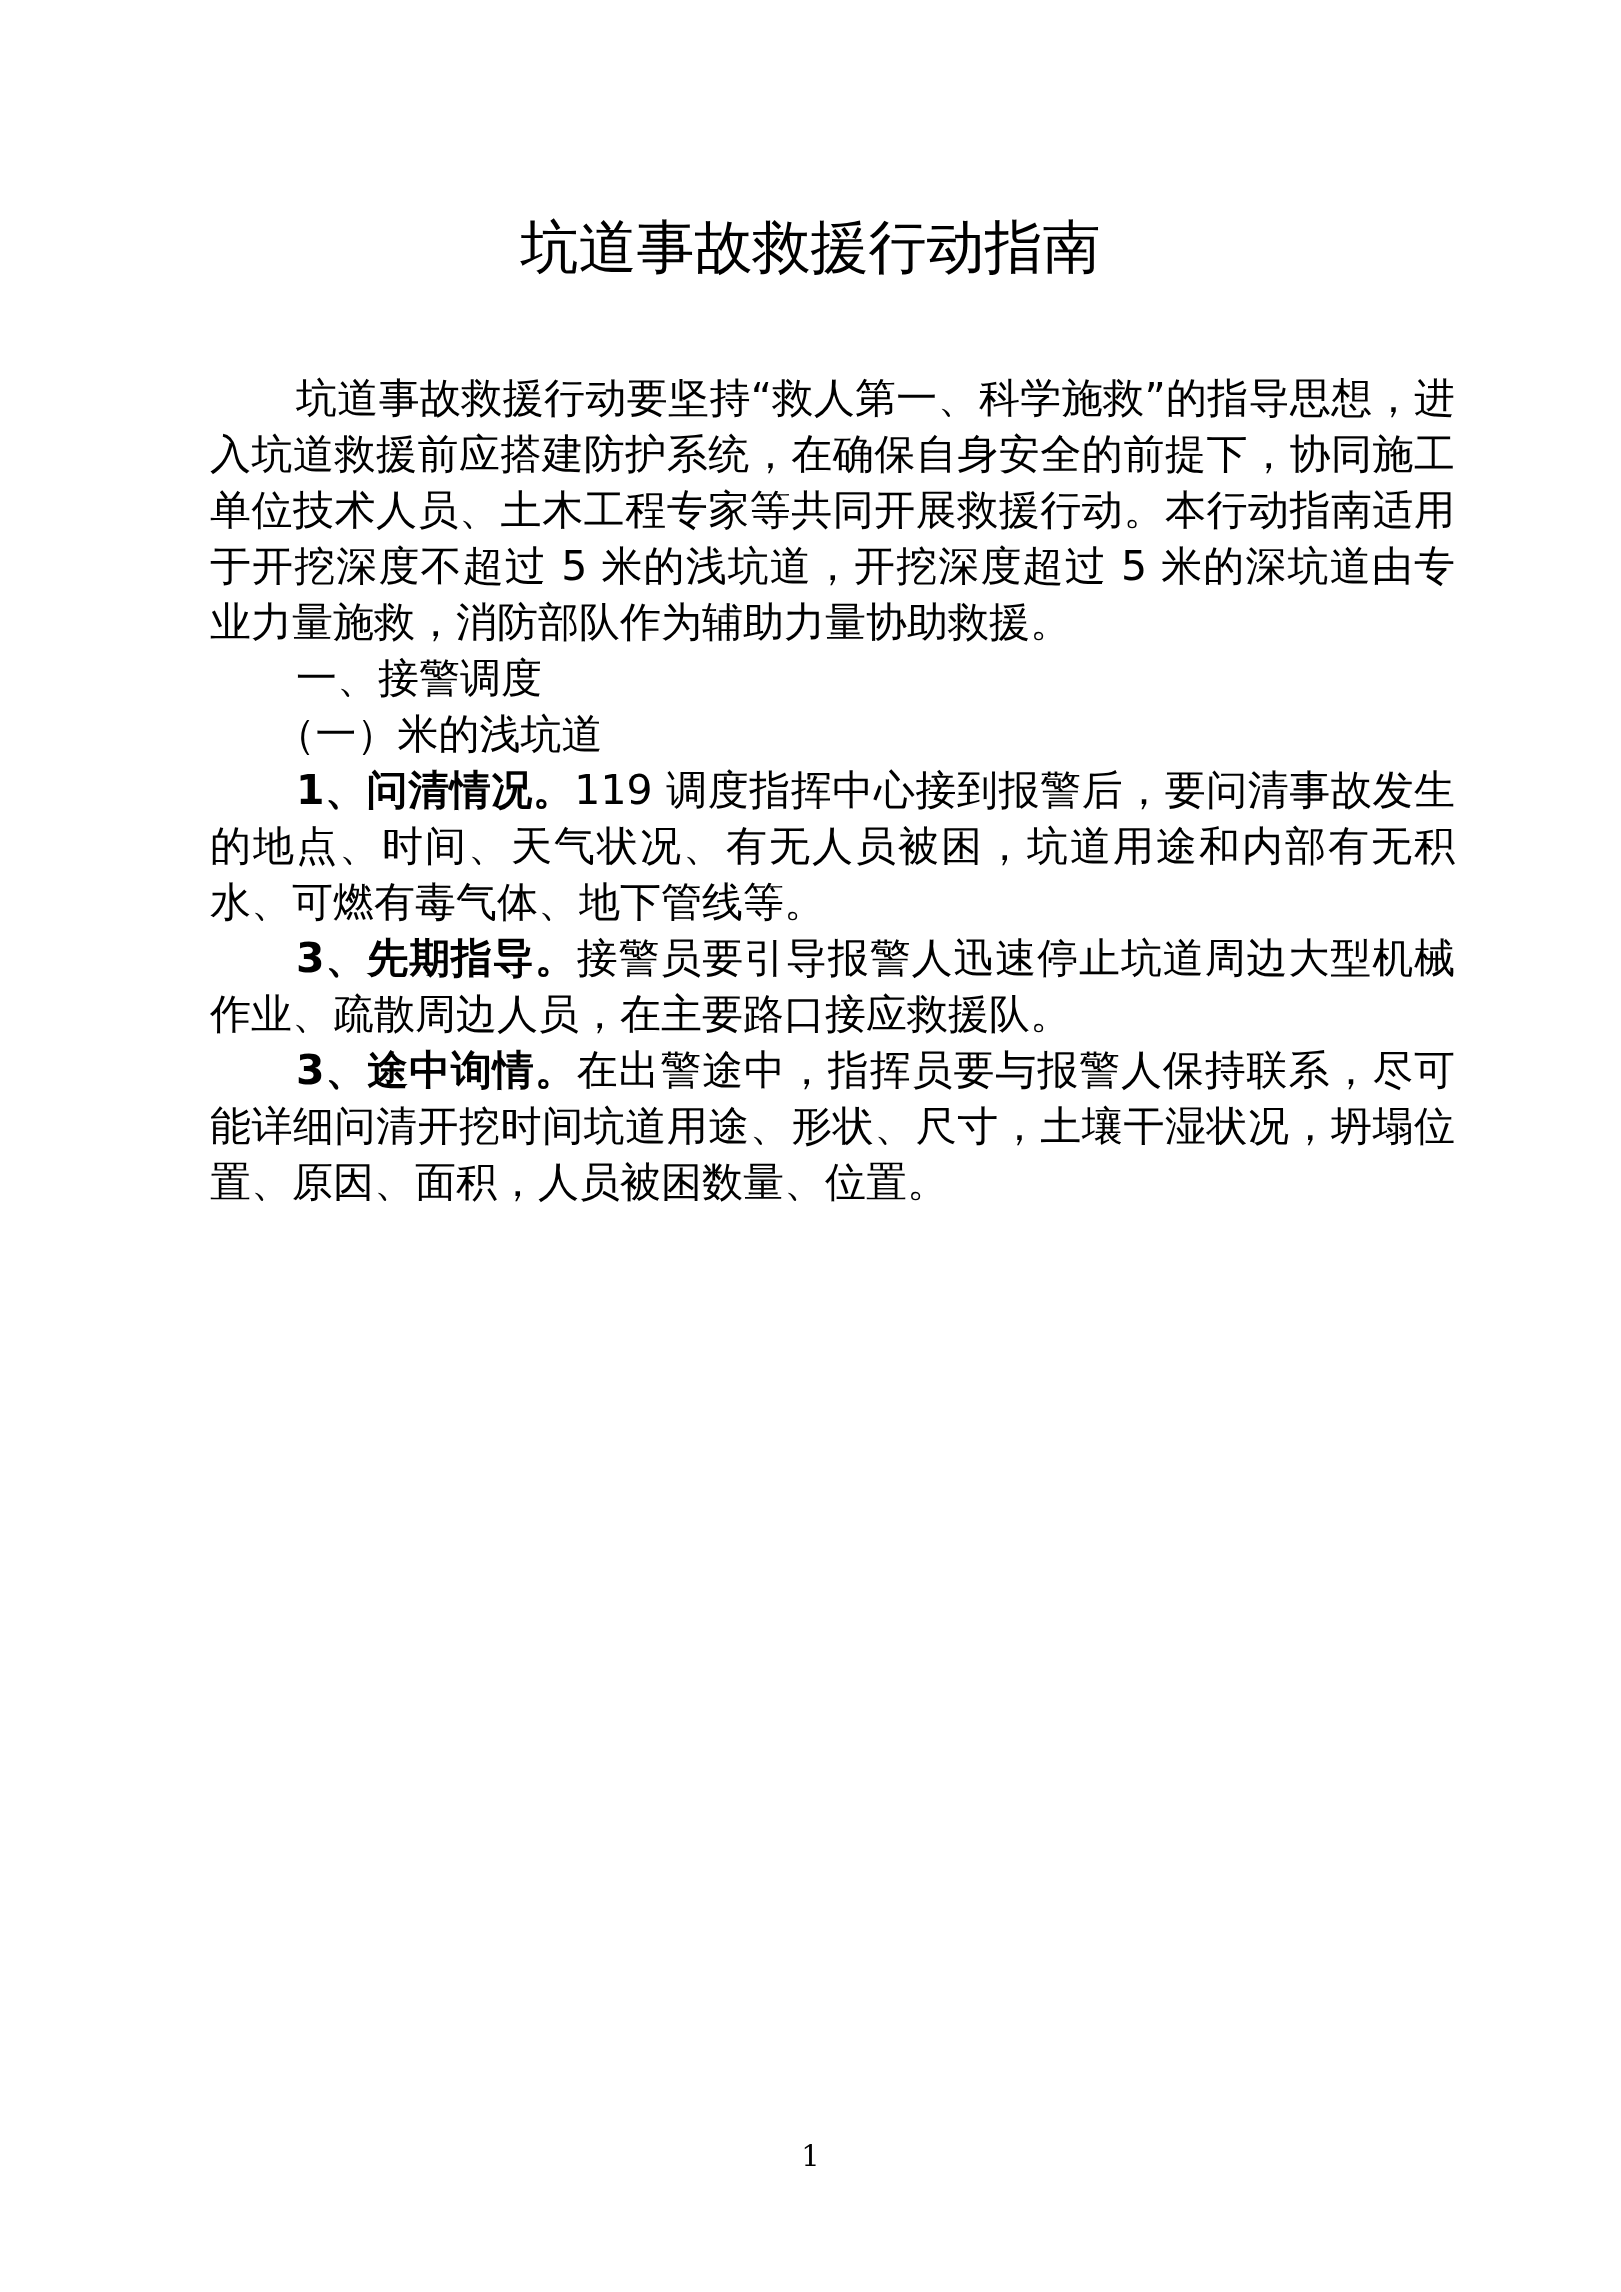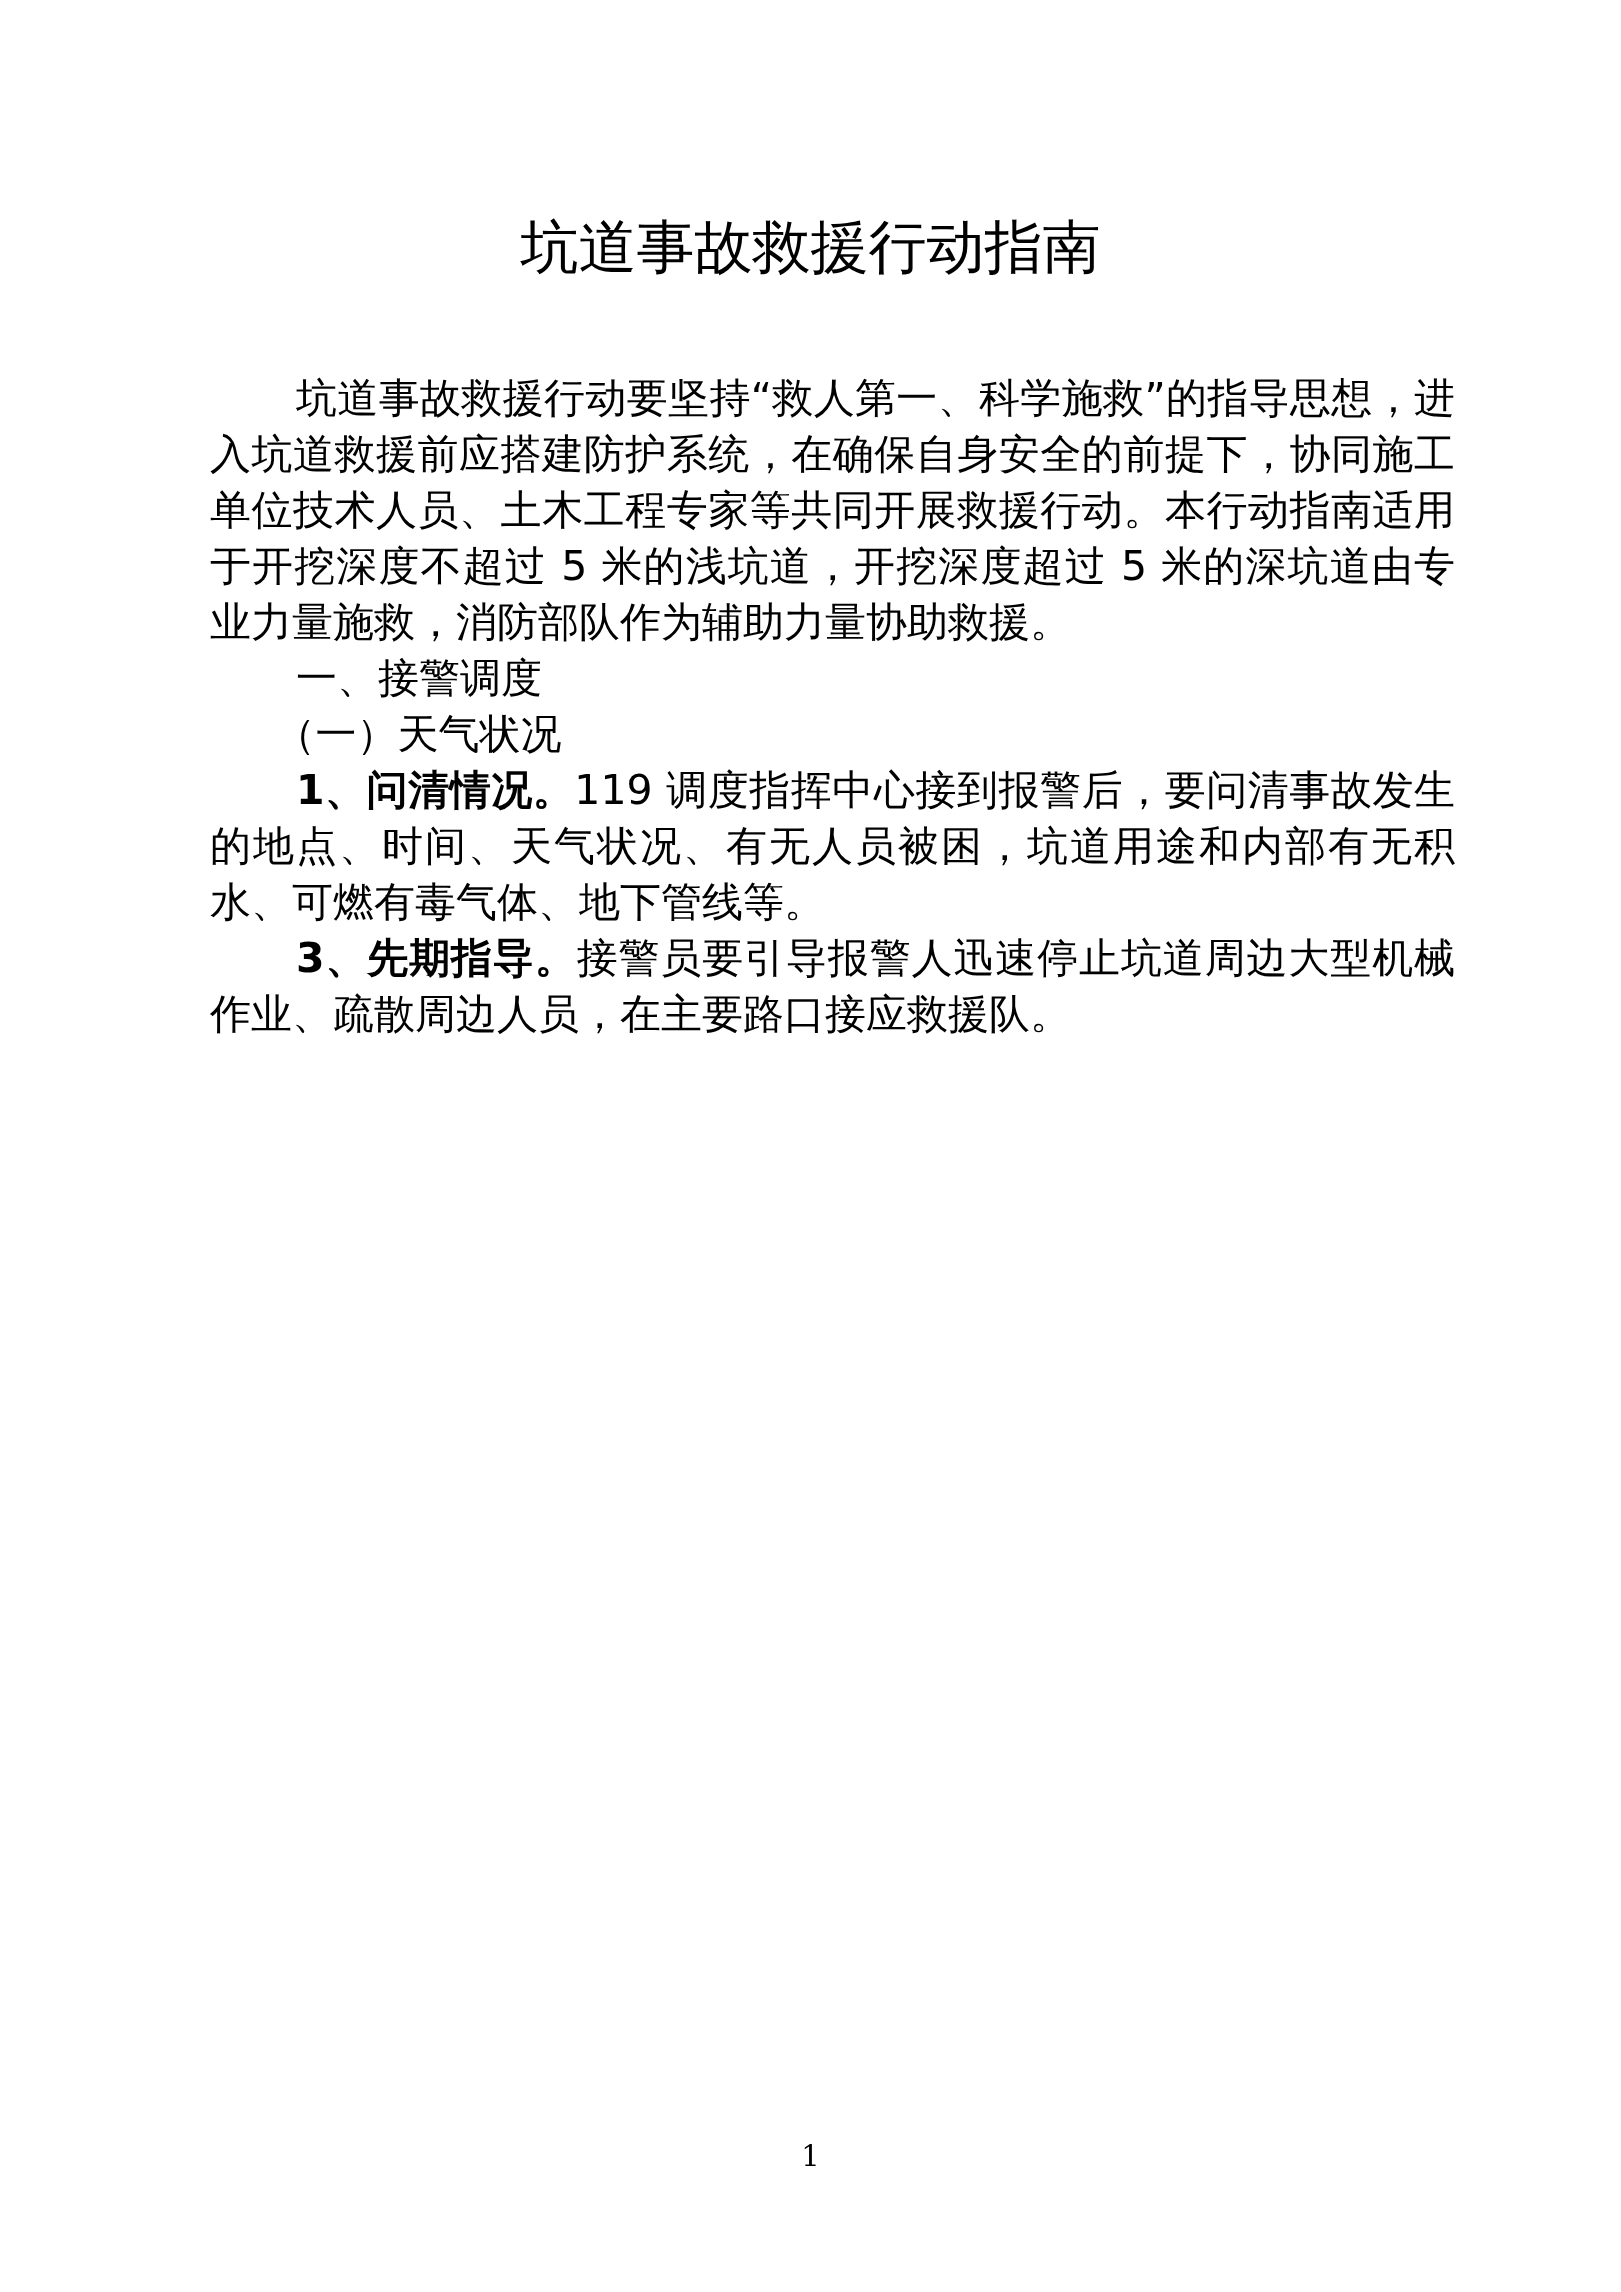--- a/index.html
+++ b/index.html
@@ -21,26 +21,27 @@
 <body>
 
 <div class="page">
   <div class="title">坑道事故救援行动指南</div>
 
   <div class="body">
     <p class="p">坑道事故救援行动要坚持“救人第一、科学施救”的指导思想，进入坑道救援前应搭建防护系统，在确保自身安全的前提下，协同施工单位技术人员、土木工程专家等共同开展救援行动。本行动指南适用于开挖深度不超过 5 米的浅坑道，开挖深度超过 5 米的深坑道由专业力量施救，消防部队作为辅助力量协助救援。</p>
 
     <p class="h1">一、接警调度</p>
 
-    <p class="h2" style="text-indent:86px;"><span style="margin-left:-21.6px;">（一）天气状况</span></p>
+    <p class="h2" style="text-indent:86px;"><span style="margin-left:-21.6px;">（一）米的浅坑道</span></p>
 
     <p class="p"><span class="bold">1、问清情况。</span><span>119 调度指挥中心接到报警后，要问清事故发生的地点、时间、天气状况、有无人员被困，坑道用途和内部有无积水、可燃有毒气体、地下管线等。</span></p>
 
     <p class="p"><span class="bold">3、先期指导。</span><span>接警员要引导报警人迅速停止坑道周边大型机械作业、疏散周边人员，在主要路口接应救援队。</span></p>
 
+    <p class="p"><span class="bold">3、途中询情。</span><span>在出警途中，指挥员要与报警人保持联系，尽可能详细问清开挖时间坑道用途、形状、尺寸，土壤干湿状况，坍塌位置、原因、面积，人员被困数量、位置。</span></p>
 
 
 
   </div>
 
   <div class="pageno">1</div>
 </div>
 
 
 </body></html>

